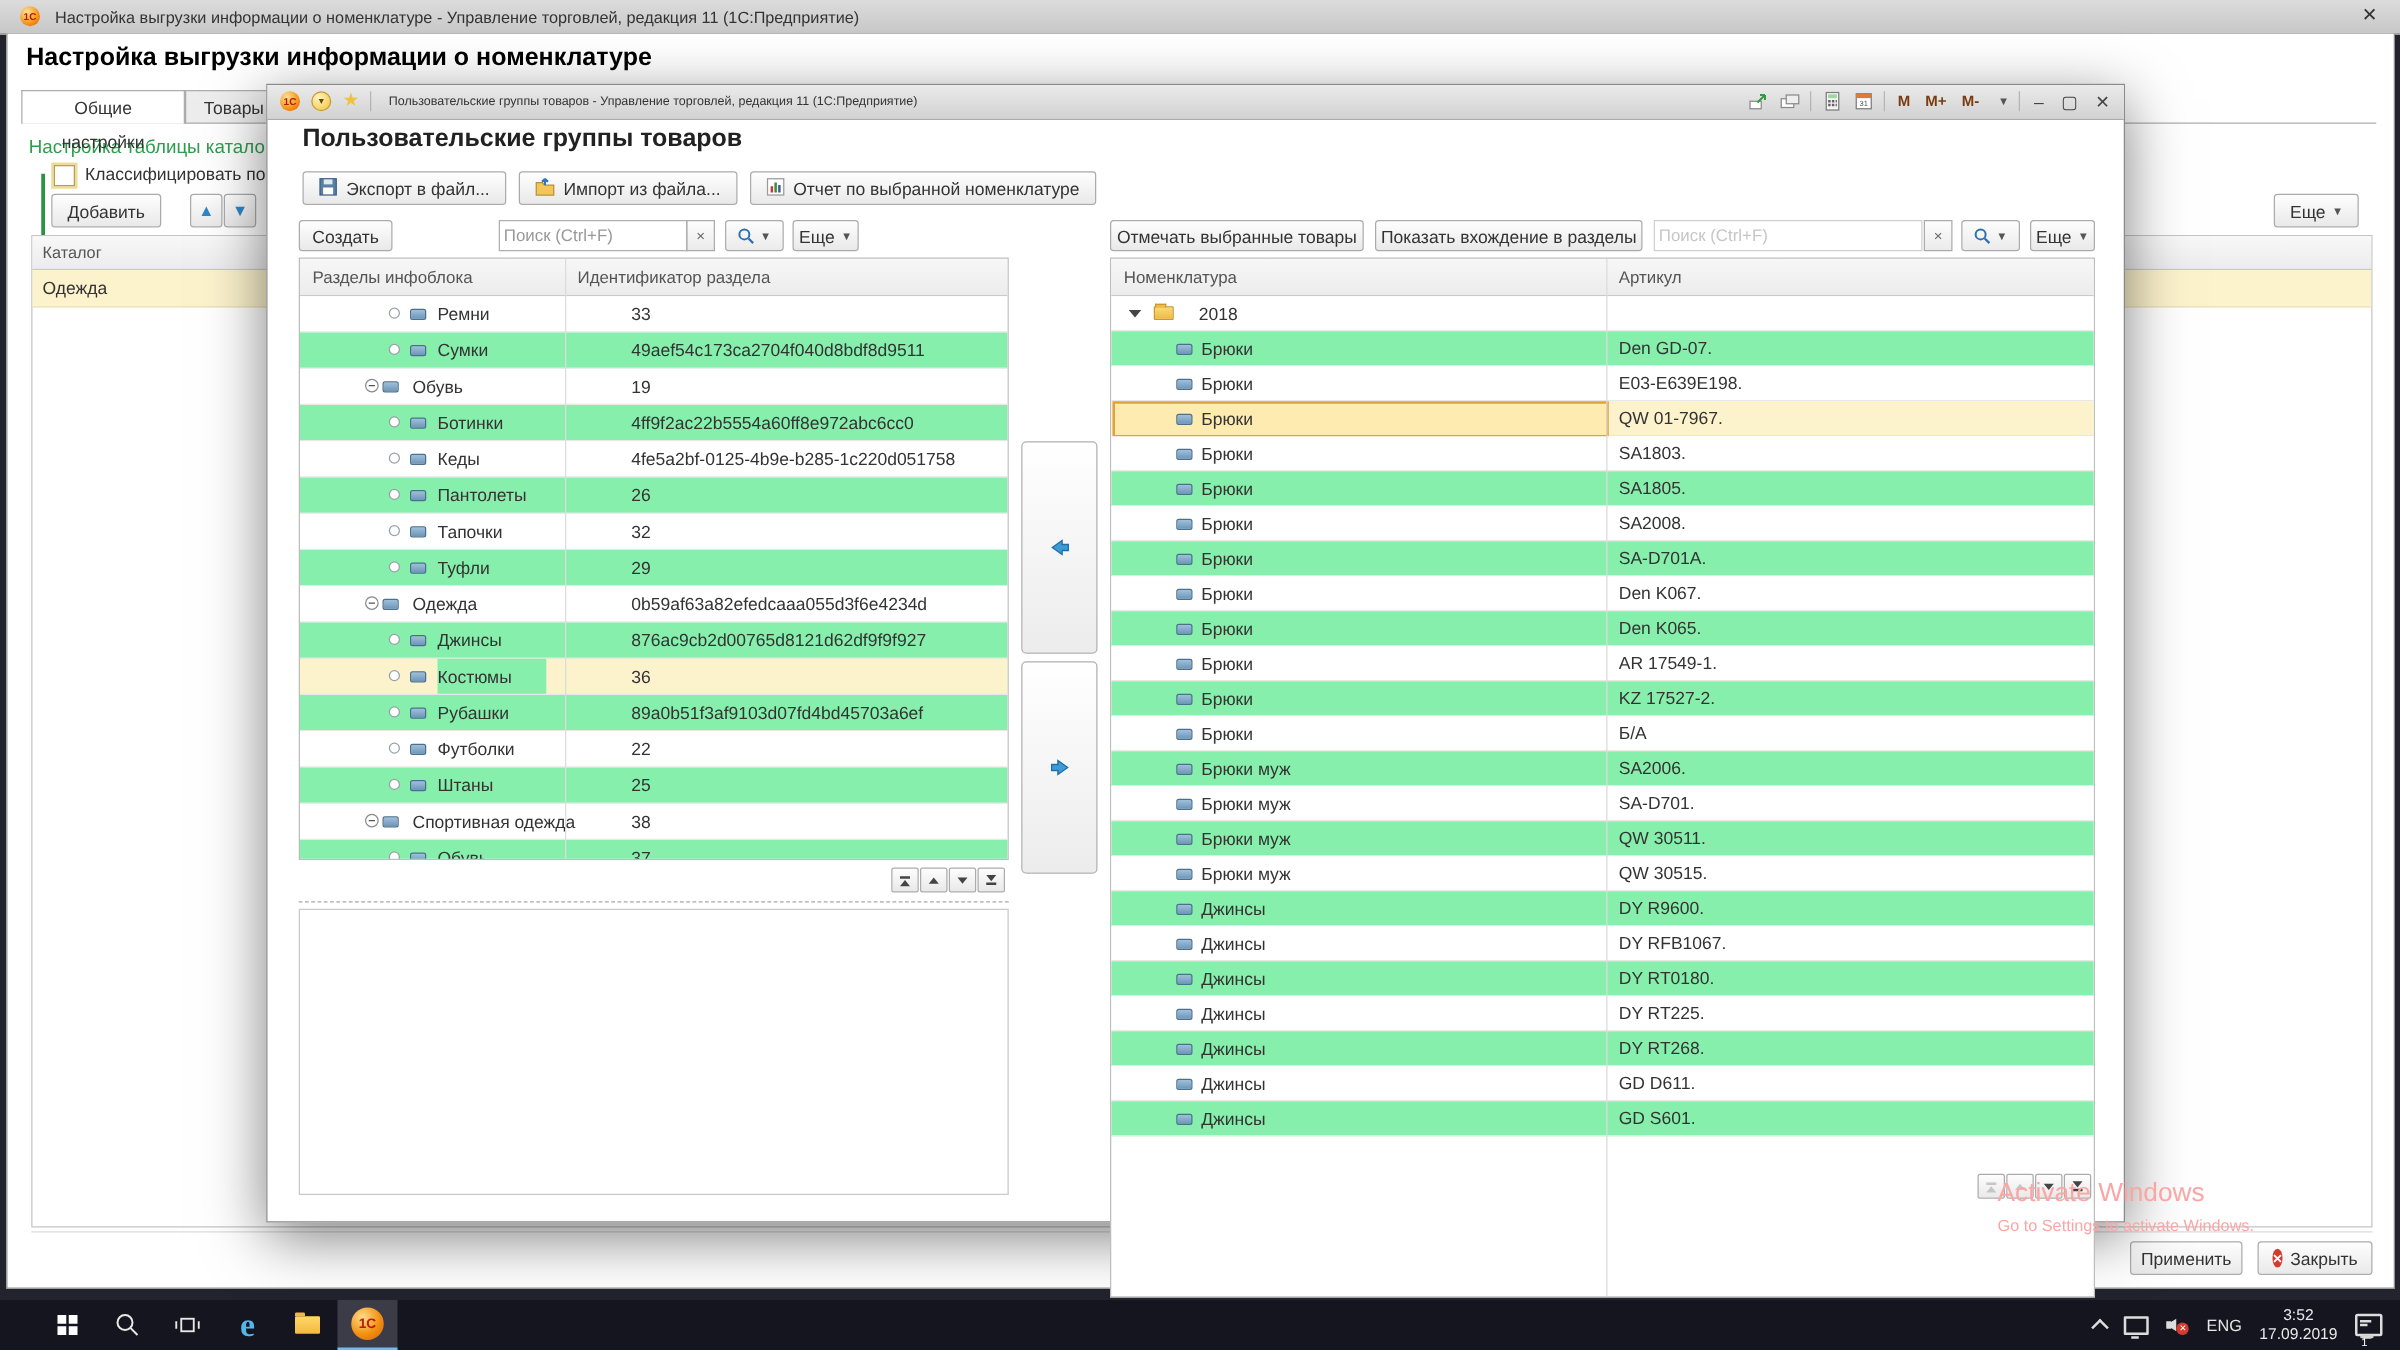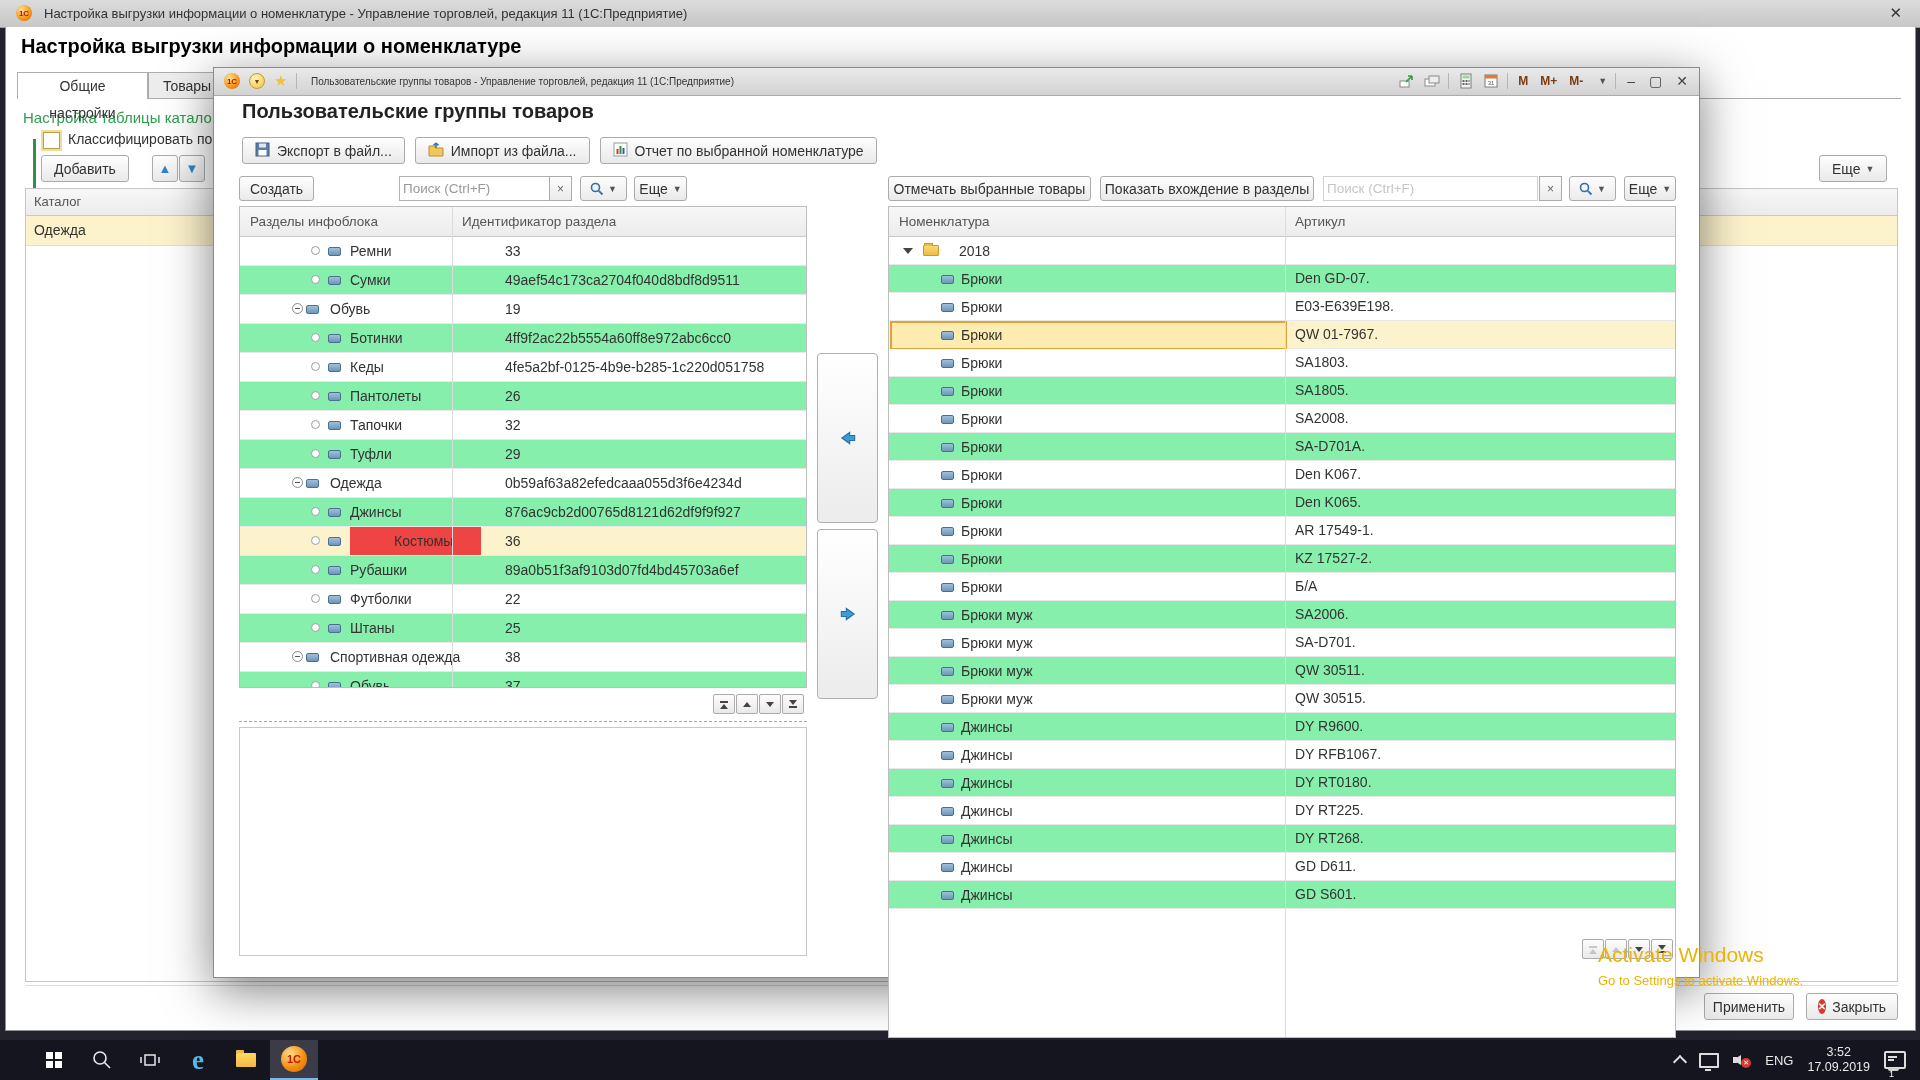--- a/index.html
+++ b/index.html
@@ -95,21 +95,21 @@
   .tbl .thead span{position:absolute;top:0;line-height:29px;font-size:13.5px;color:#555;}
   .colline{position:absolute;top:0;bottom:0;width:1px;background:#dcdcdc;}
   .trow{position:relative;border-bottom:1px solid #e8e8e8;background:#fff;}
   .trow.zebra{background:#86efac;}
   .trow.sel{background:#fcf2cc;}
   .h29{height:28px;}
   .h28{height:27px;}
   .nm{position:absolute;top:0;line-height:28px;font-size:14px;color:#333;white-space:nowrap;}
   .idv{position:absolute;left:222px;top:0;line-height:28px;font-size:14px;color:#333;white-space:nowrap;margin-left:43px;}
   .artv{position:absolute;left:406px;top:0;line-height:27px;font-size:14px;color:#333;white-space:nowrap;}
-  .selname{background:#ef4444;padding-right:28px;padding-left:44px;}
+  .selname{background:#86efac;padding-right:28px;}
   .cellsel{position:absolute;left:1px;top:0px;width:393px;height:25px;border:2px solid #e0a33c;background:rgba(255,218,110,.30);}
 
   .exp{position:absolute;left:52px;top:8px;width:11px;height:11px;border:1px solid #8a8a8a;border-radius:50%;box-sizing:border-box;background:#fff;}
   .exp::after{content:"";position:absolute;left:2px;top:4px;width:5px;height:1px;background:#555;}
   .rad{position:absolute;left:71px;top:9px;width:9px;height:9px;border:1px solid #98a0a8;border-radius:50%;box-sizing:border-box;background:#fff;}
   .gicon{position:absolute;top:10px;width:13px;height:9px;border:1px solid #4a708e;border-radius:2px;
     background:linear-gradient(#9fc0dc,#6e96b8);box-sizing:border-box;}
   .gicon.g2{left:66px;}
   .gicon.l2{left:88px;}
   .nm.g{left:90px;}
@@ -134,21 +134,21 @@
   .nvb.dis .tri.up{border-bottom-color:#c6c6c6;}
   .nvb.dis .bar{background:#c6c6c6;}
 
   #dash-split{position:absolute;left:25px;top:653px;width:568px;border-top:1px dashed #a8a8a8;}
   #empty-panel{position:absolute;left:25px;top:659px;width:568px;height:229px;border:1px solid #c9c9c9;box-sizing:border-box;}
 
   .midbtn{position:absolute;left:603px;width:61px;height:170px;box-sizing:border-box;border:1px solid #b0b0b0;
     border-radius:4px;background:linear-gradient(#ffffff,#ececec);display:flex;align-items:center;justify-content:center;}
 
   
-  #watermark{position:absolute;left:1598px;top:943px;z-index:60;color:#eab308;pointer-events:none;}
+  #watermark{position:absolute;left:1598px;top:943px;z-index:60;color:#fca5a5;pointer-events:none;}
   #watermark .l1{font-size:21px;}
   #watermark .l2{font-size:13px;margin-top:6px;}
 
   
   #taskbar{position:absolute;left:0;bottom:0;width:1920px;height:40px;background:#15151f;z-index:100;}
   .tile{position:absolute;top:0;width:48px;height:40px;display:flex;align-items:center;justify-content:center;}
   .tile.active{background:#3c3c49;border-bottom:2px solid #76b9ed;box-sizing:border-box;}
   .winlogo{display:grid;grid-template-columns:7px 7px;grid-template-rows:7px 7px;gap:2px;}
   .winlogo span{background:#fff;}
   .folder-tb{position:relative;width:20px;height:14px;background:linear-gradient(#ffd965,#f2b844);border-radius:1px;}

